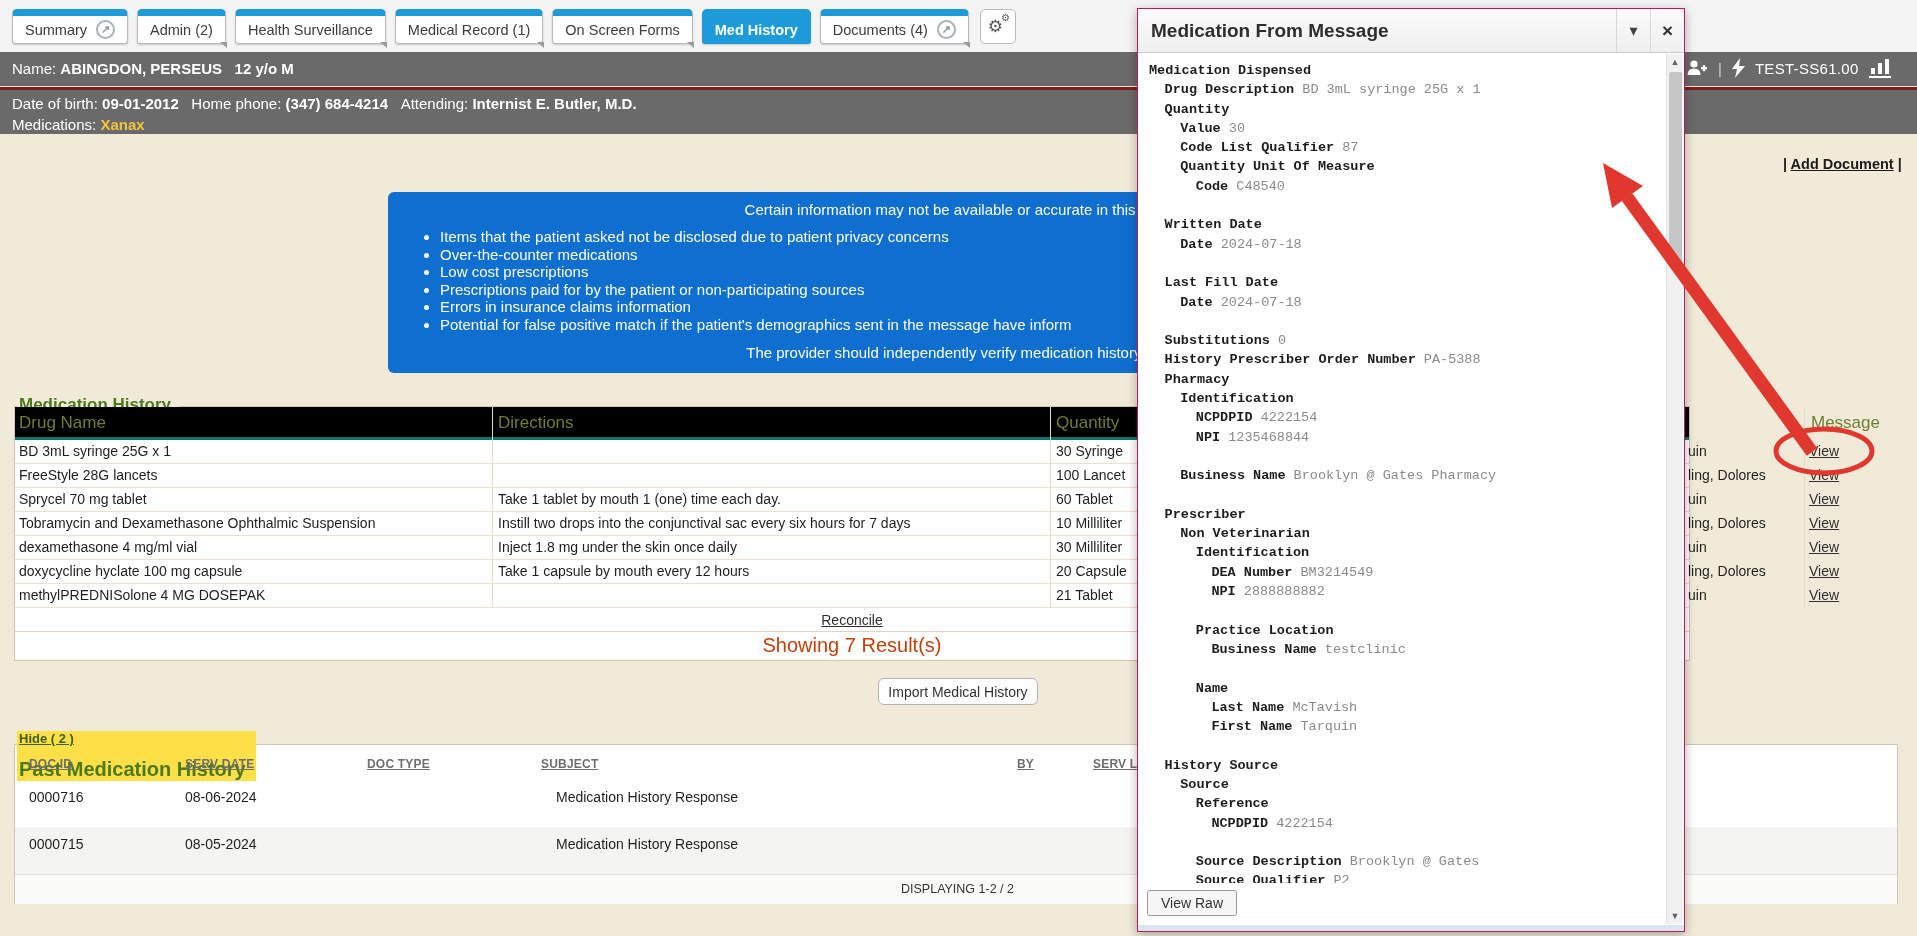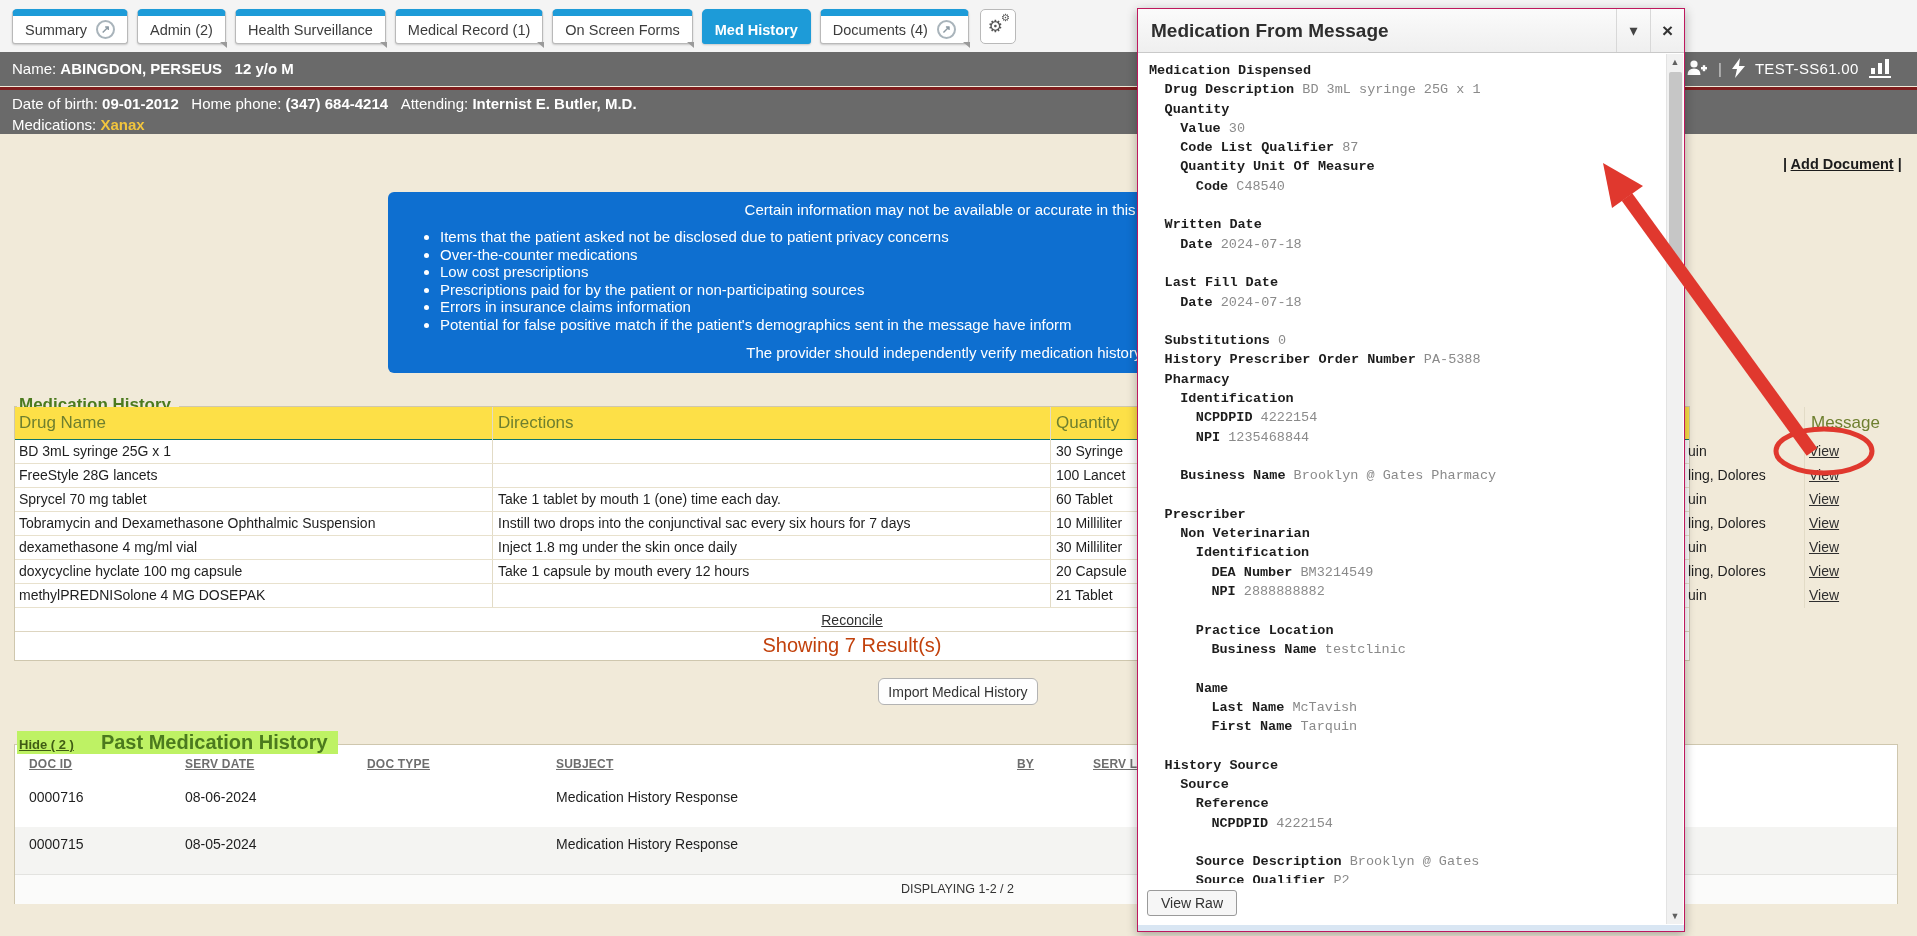--- a/index.html
+++ b/index.html
@@ -60,21 +60,21 @@
   
   .fieldset {
     position:absolute; background:#fff; border:1px solid #cfc7ae;
   }
   .fs-med { left:14px; top:406px; width:1676px; height:255px; }
   .fs-legend {
     position:absolute; top:-12px; left:2px; background:#f1ead9; padding:0 8px 0 2px;
     font-weight:bold; color:#4b7a1e; white-space:nowrap;
   }
   .fs-med .fs-legend { font-size:17px; }
-  .mhead { position:absolute; left:0; top:0; width:100%; height:33px; background:#fde047; border-bottom:1px solid #0f766e; }
+  .mhead { position:absolute; left:0; top:0; width:100%; height:33px; background:#000000; border-bottom:3px solid #0f766e; }
   .mh-col { position:absolute; top:6px; font-size:17px; color:#6e7f2f; }
   .vsep { position:absolute; top:0; height:201px; width:1px; background:#e2dbc6; }
   .mrows { position:absolute; left:0; top:33px; width:100%; }
   .mrow { position:relative; height:24px; border-bottom:1px solid #e8e1cd; }
   .mcell { position:absolute; top:3px; font-size:14px; color:#1e1e1e; white-space:nowrap; }
   .c-drug { left:4px; }
   .c-dir  { left:483px; }
   .c-qty  { left:1041px; }
   .c-frag { left:1673px; }
   .c-view { left:1794px; }
@@ -86,22 +86,22 @@
   
   .import-btn {
     position:absolute; left:878px; top:678px; width:160px; height:27px;
     background:#fefefe; border:1px solid #b3b3b3; border-radius:6px;
     font-size:14px; color:#333; text-align:center; line-height:25px; cursor:pointer;
     font-family:"Liberation Sans", sans-serif;
   }
   
   .fs-past { left:14px; top:744px; width:1884px; height:160px; }
   .past-legend {
-    position:absolute; top:-14px; left:2px; background:#bef264; padding:0 10px 0 2px;
-    white-space:nowrap; display:flex; align-items:baseline; gap:27px;
+    position:absolute; top:-14px; left:2px; background:#fde047; padding:0 10px 0 2px;
+    white-space:nowrap; display:flex; align-items:baseline; gap:12px;flex-direction:column;
   }
   .hide-link { font-size:13px; font-weight:bold; color:#3f5c14; text-decoration:underline; cursor:pointer; }
   .past-title { font-size:20px; font-weight:bold; color:#4b7a1e; }
   .phead-col { position:absolute; top:12px; font-size:12px; font-weight:bold; color:#6e6e6e; text-decoration:underline; cursor:pointer; letter-spacing:.2px; }
   .prow { position:absolute; left:0; width:100%; height:47px; }
   .prow .pcell { position:absolute; top:9px; font-size:14px; color:#1e1e1e; }
   .prow.alt { background:#f4f4f2; }
   .pfoot { position:absolute; left:0; top:129px; width:100%; height:30px; background:#fbfbfa; border-top:1px solid #e3e3e0; }
   .displaying { position:absolute; left:886px; top:7px; font-size:12.5px; color:#333; }
   
@@ -287,21 +287,21 @@
 
 <div class="fieldset fs-past">
   <div class="past-legend">
     <span class="hide-link">Hide ( 2 )</span>
     <span class="past-title">Past Medication History</span>
   </div>
   <div id="past-headers">
       <div class="phead-col" style="left: 14px;">DOC ID</div>
       <div class="phead-col" style="left: 170px;">SERV DATE</div>
       <div class="phead-col" style="left: 352px;">DOC TYPE</div>
-      <div class="phead-col" style="left: 541px;">SUBJECT</div>
+      <div class="phead-col" style="left: 526px;">SUBJECT</div>
       <div class="phead-col" style="left: 1002px;">BY</div>
       <div class="phead-col" style="left: 1078px;">SERV LO</div>
     </div>
   <div id="past-rows">
       <div class="prow" style="top: 35px;">
         <div class="pcell" style="left: 14px;">0000716</div>
         <div class="pcell" style="left: 170px;">08-06-2024</div>
         <div class="pcell" style="left: 352px;"></div>
         <div class="pcell" style="left: 541px;">Medication History Response</div>
       </div>

